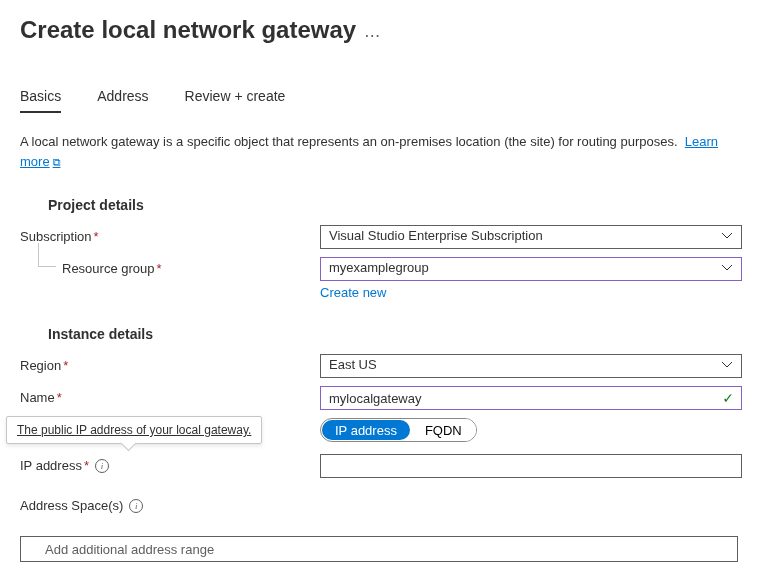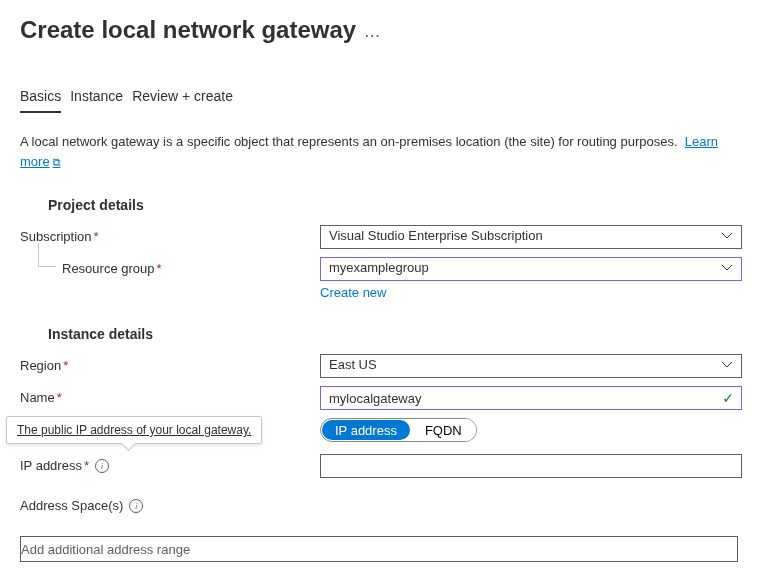--- a/index.html
+++ b/index.html
@@ -7,21 +7,21 @@
     margin: 0;
     padding: 16px 20px;
     font-family: "Segoe UI", Arial, sans-serif;
     font-size: 13px;
     color: #323130;
     width: 762px;
   }
   .header-row { display: flex; align-items: flex-end; gap: 4px; }
   h1 { font-size: 24px; font-weight: 600; margin: 0 0 4px 0; }
   .more-btn { background: none; border: none; padding: 4px; cursor: pointer; color: #605e5c; font-size: 16px; letter-spacing: 2px; line-height: 1; }
-  .tabs { display: flex; gap: 9px; border-bottom: 0; margin-top: 36px; padding-bottom: 6px; }
+  .tabs { display: flex; gap: 36px; border-bottom: 0; margin-top: 36px; padding-bottom: 6px; }
   .tab { padding: 4px 0 8px 0; cursor: pointer; font-size: 14px; color: #323130; position: relative; }
   .tab.active { font-weight: 400; }
   .tab.active::after {
     content: ""; position: absolute; left: 0; right: 0; bottom: -1px; height: 2px; background: #323130;
   }
   .desc { margin-top: 14px; line-height: 1.5; }
   .link { color: #0078d4; text-decoration: underline; cursor: pointer; }
   .ext-icon { font-size: 11px; margin-left: 3px; }
   .section-heading { font-weight: 700; font-size: 14px; margin-top: 26px; margin-bottom: 12px; padding-left: 28px; }
   .form-row { display: flex; align-items: flex-start; margin-bottom: 6px; min-height: 26px; gap: 44px; }
@@ -67,40 +67,40 @@
     position: absolute; background: #fff; border: 1px solid #c8c6c4; border-radius: 2px;
     box-shadow: 0 2px 4px rgba(0,0,0,0.1); padding: 6px 10px; font-size: 12px;
     color: #323130; z-index: 10; text-decoration: underline;
   }
   .tooltip::after {
     content: ""; position: absolute; bottom: -6px; left: 116px; width: 10px; height: 10px;
     background: #fff; border-right: 1px solid #c8c6c4; border-bottom: 1px solid #c8c6c4;
     transform: rotate(45deg);
   }
   .address-input {
-    width: 718px; height: 26px; border: 1px solid #605e5c; padding: 3px 0;
+    width: 718px; height: 26px; border: 1px solid #605e5c; padding: 3px 24px;
     font-size: 13px; font-family: inherit; color: #3b82f6; margin-top: 10px;
   }
   .address-input::placeholder { color: #605e5c; }
 </style>
 </head>
 <body>
 
 
 
 <div class="header-row">
   <h1>Create local network gateway</h1>
   <button class="more-btn">
     <span>⋯</span>
   </button>
 </div>
 
 <div class="tabs">
   <div class="tab active">Basics</div>
-  <div class="tab">Instance</div>
+  <div class="tab">Address</div>
   <div class="tab">Review + create</div>
 </div>
 
 <div class="desc">
   <span>A local network gateway is a specific object that represents an on-premises location (the site) for routing purposes.</span>
   &nbsp;<a class="link"><span>Learn more</span><span class="ext-icon">⧉</span></a>
 </div>
 
 <div class="section-heading">Project details</div>
 

